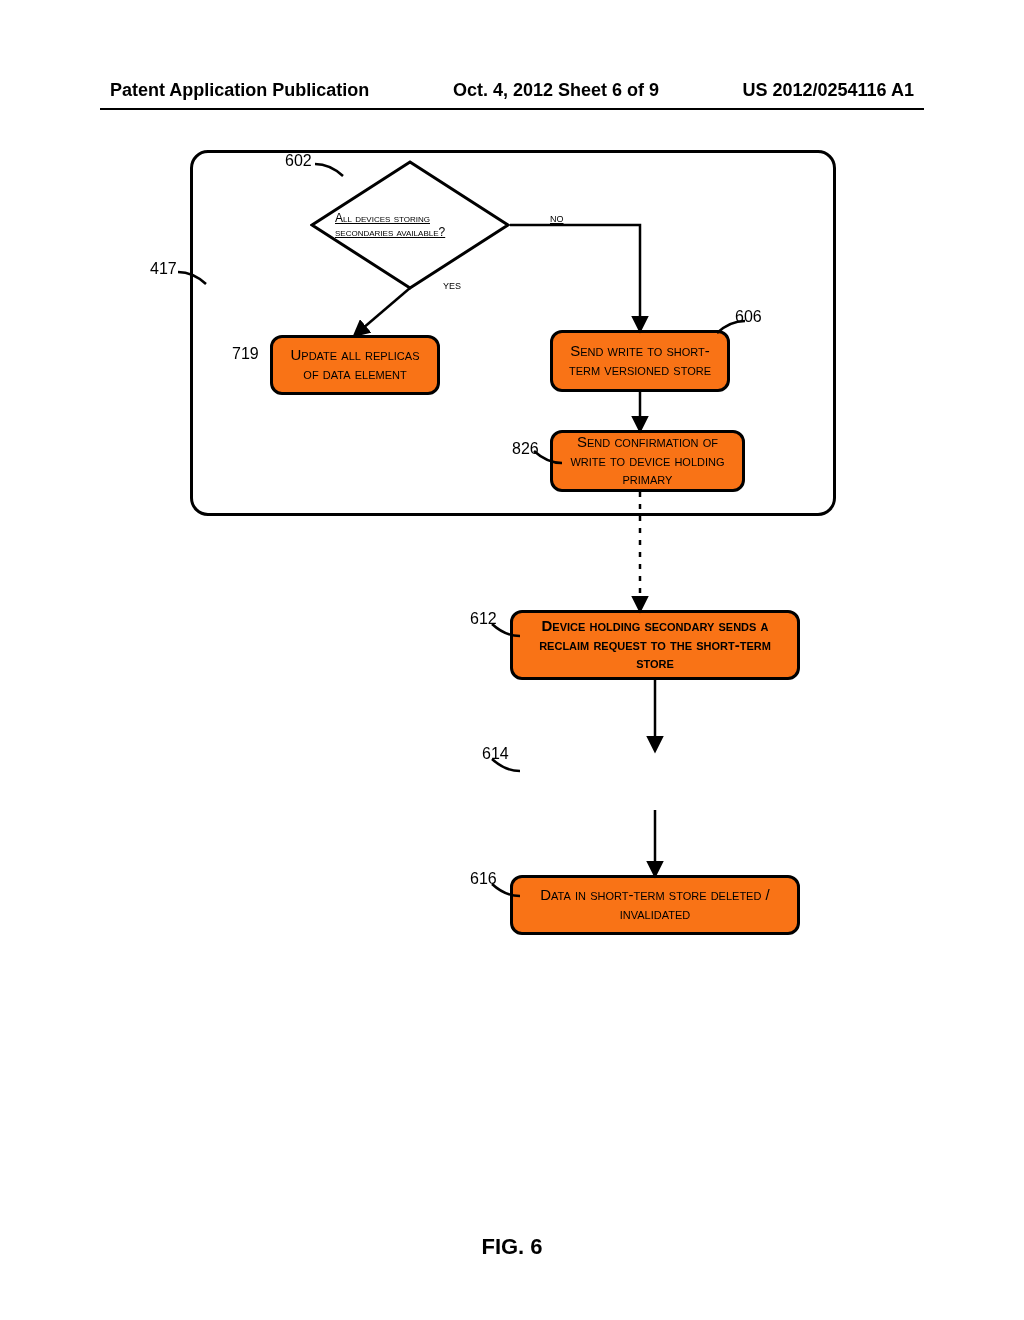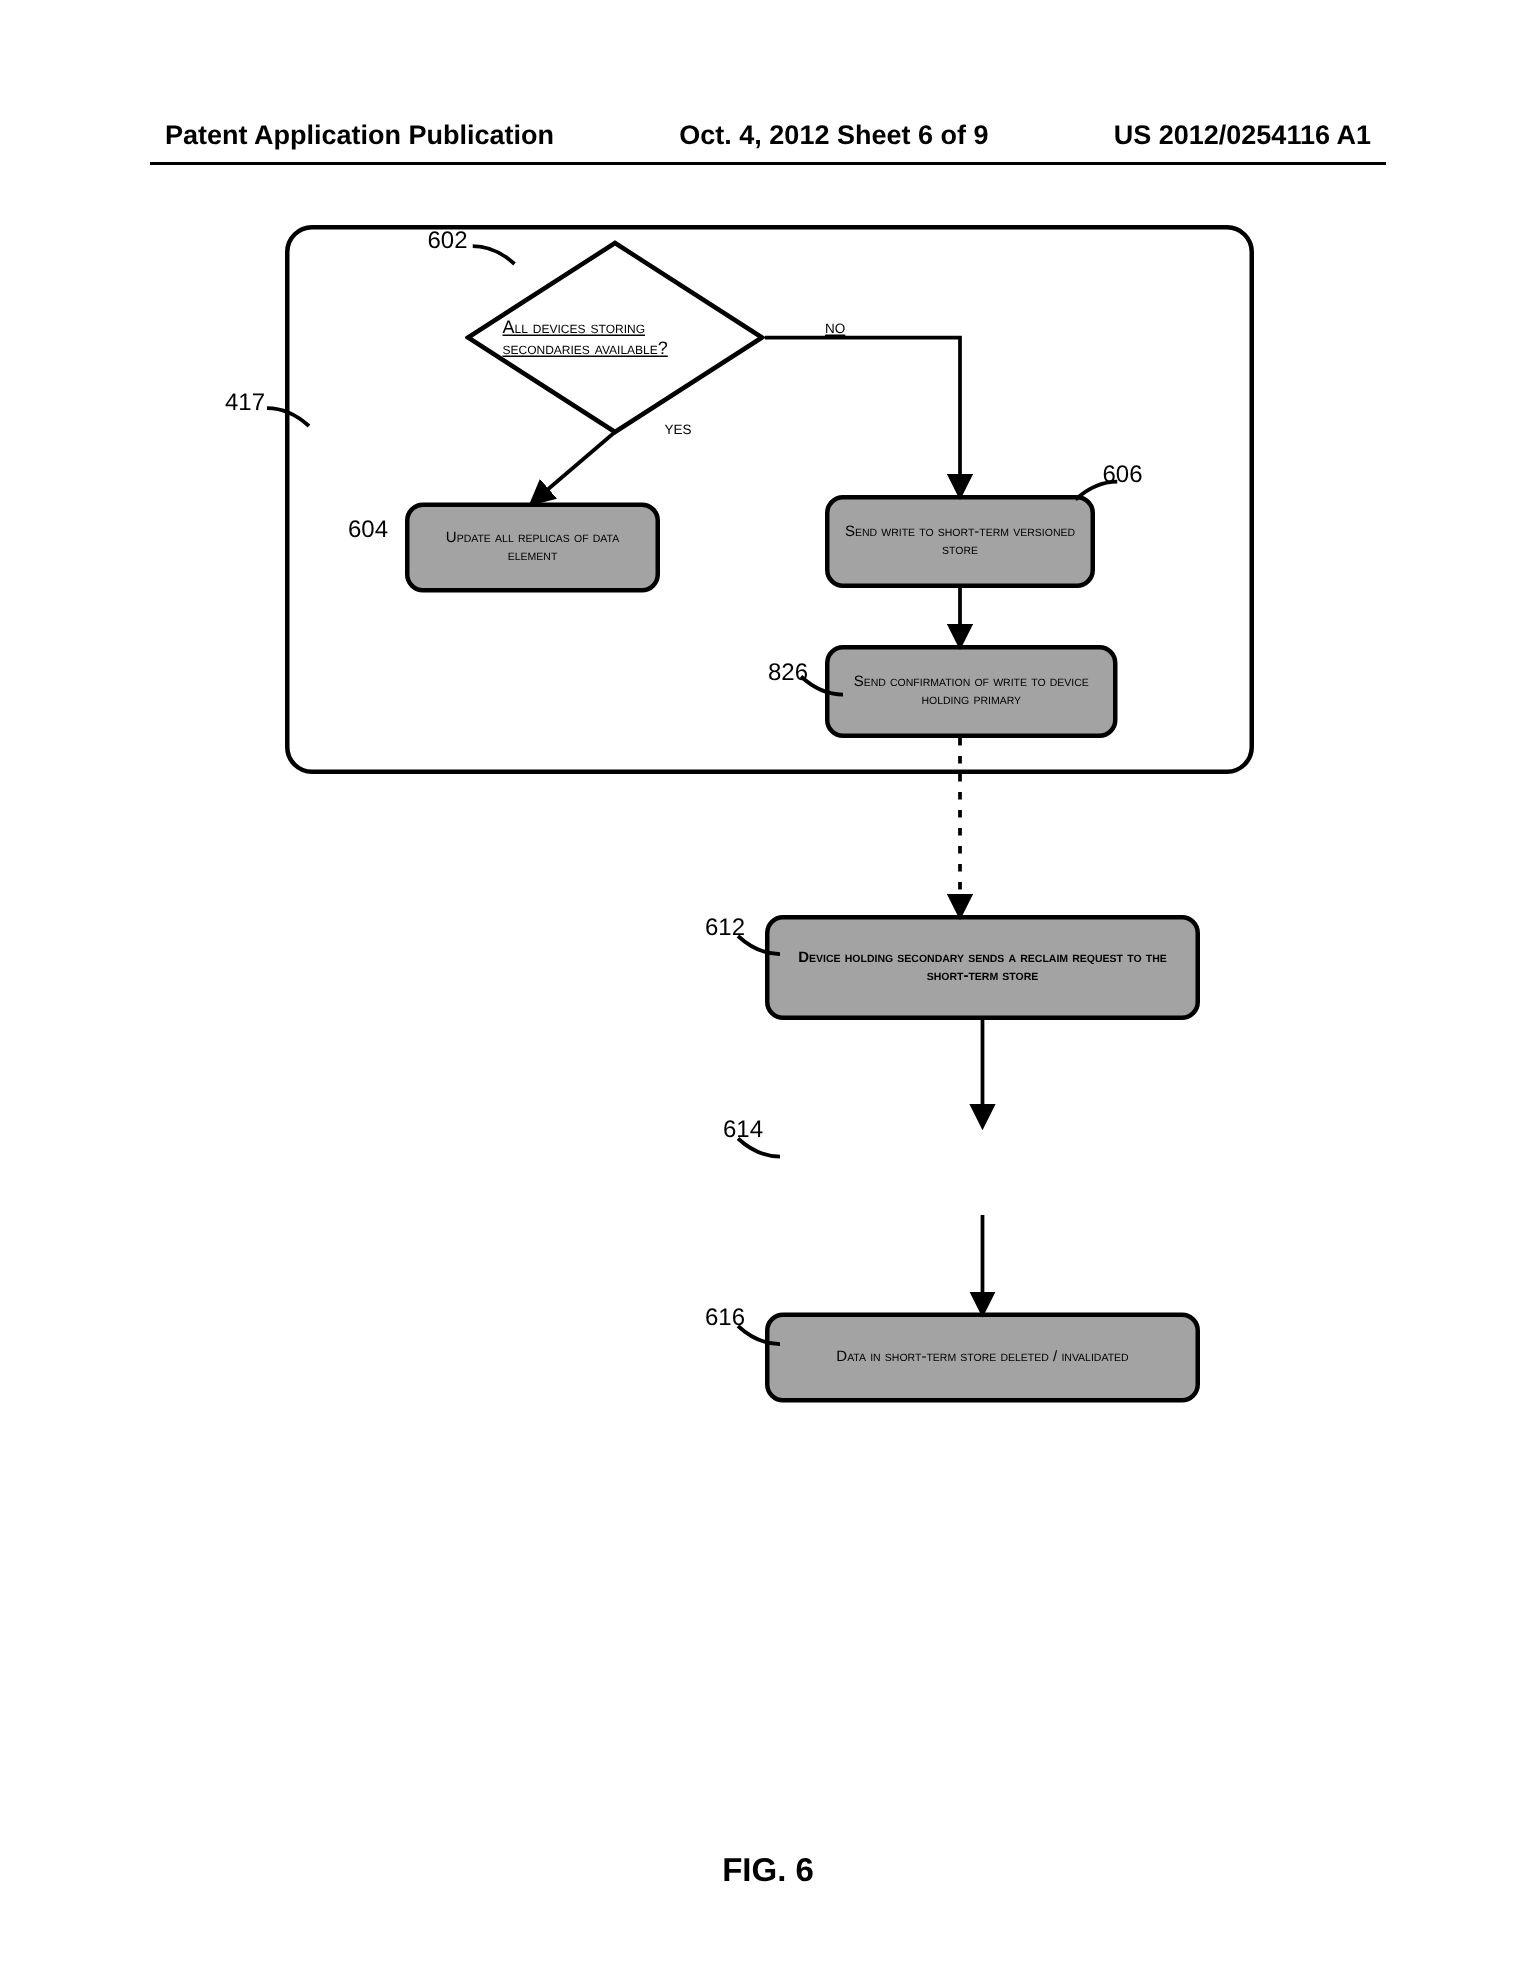--- a/index.html
+++ b/index.html
@@ -89,25 +89,25 @@
     text-decoration: underline;
   }
   .process {
     position: absolute;
     border: 3px solid #000;
     border-radius: 12px;
     display: flex;
     align-items: center;
     justify-content: center;
     text-align: center;
-    font-size: 10px;
+    font-size: 15px;
     font-variant: small-caps;
     padding: 6px 10px;
     box-sizing: border-box;
-    background: #a3a3a3;
+    background: #f97316;
     line-height: 1.25;
   }
   .ref-label {
     position: absolute;
     font-size: 16px;
   }
   .edge-label {
     position: absolute;
     font-size: 13px;
     font-variant: small-caps;
@@ -160,21 +160,21 @@
           <path d="M0 4 Q15 4 28 16" stroke="#000" stroke-width="2.5" fill="none"></path>
         </svg>
     </div>
 
     <div class="edge-label" style="left:245px; top:137px;margin-left:48px;">yes</div>
     <div class="edge-label" style="left:400px; top:70px; text-decoration: underline;">no</div>
 
     <div class="process" style="left:120px; top:195px; width:170px; height:60px;">
       <span>Update all replicas of data element</span>
     </div>
-    <div class="ref-label" style="left:82px; top:205px;">604</div>
+    <div class="ref-label" style="left:82px; top:205px;">719</div>
 
     <div class="process" style="left:400px; top:190px; width:180px; height:62px;">
       <span>Send write to short-term versioned store</span>
     </div>
     <div class="ref-label" style="left:585px; top:168px;">606</div>
     <div class="ref-tail" style="left:565px; top:177px; transform:scaleX(-1);">
       <svg viewBox="0 0 30 20">
           <path d="M0 4 Q15 4 28 16" stroke="#000" stroke-width="2.5" fill="none"></path>
         </svg>
     </div>

